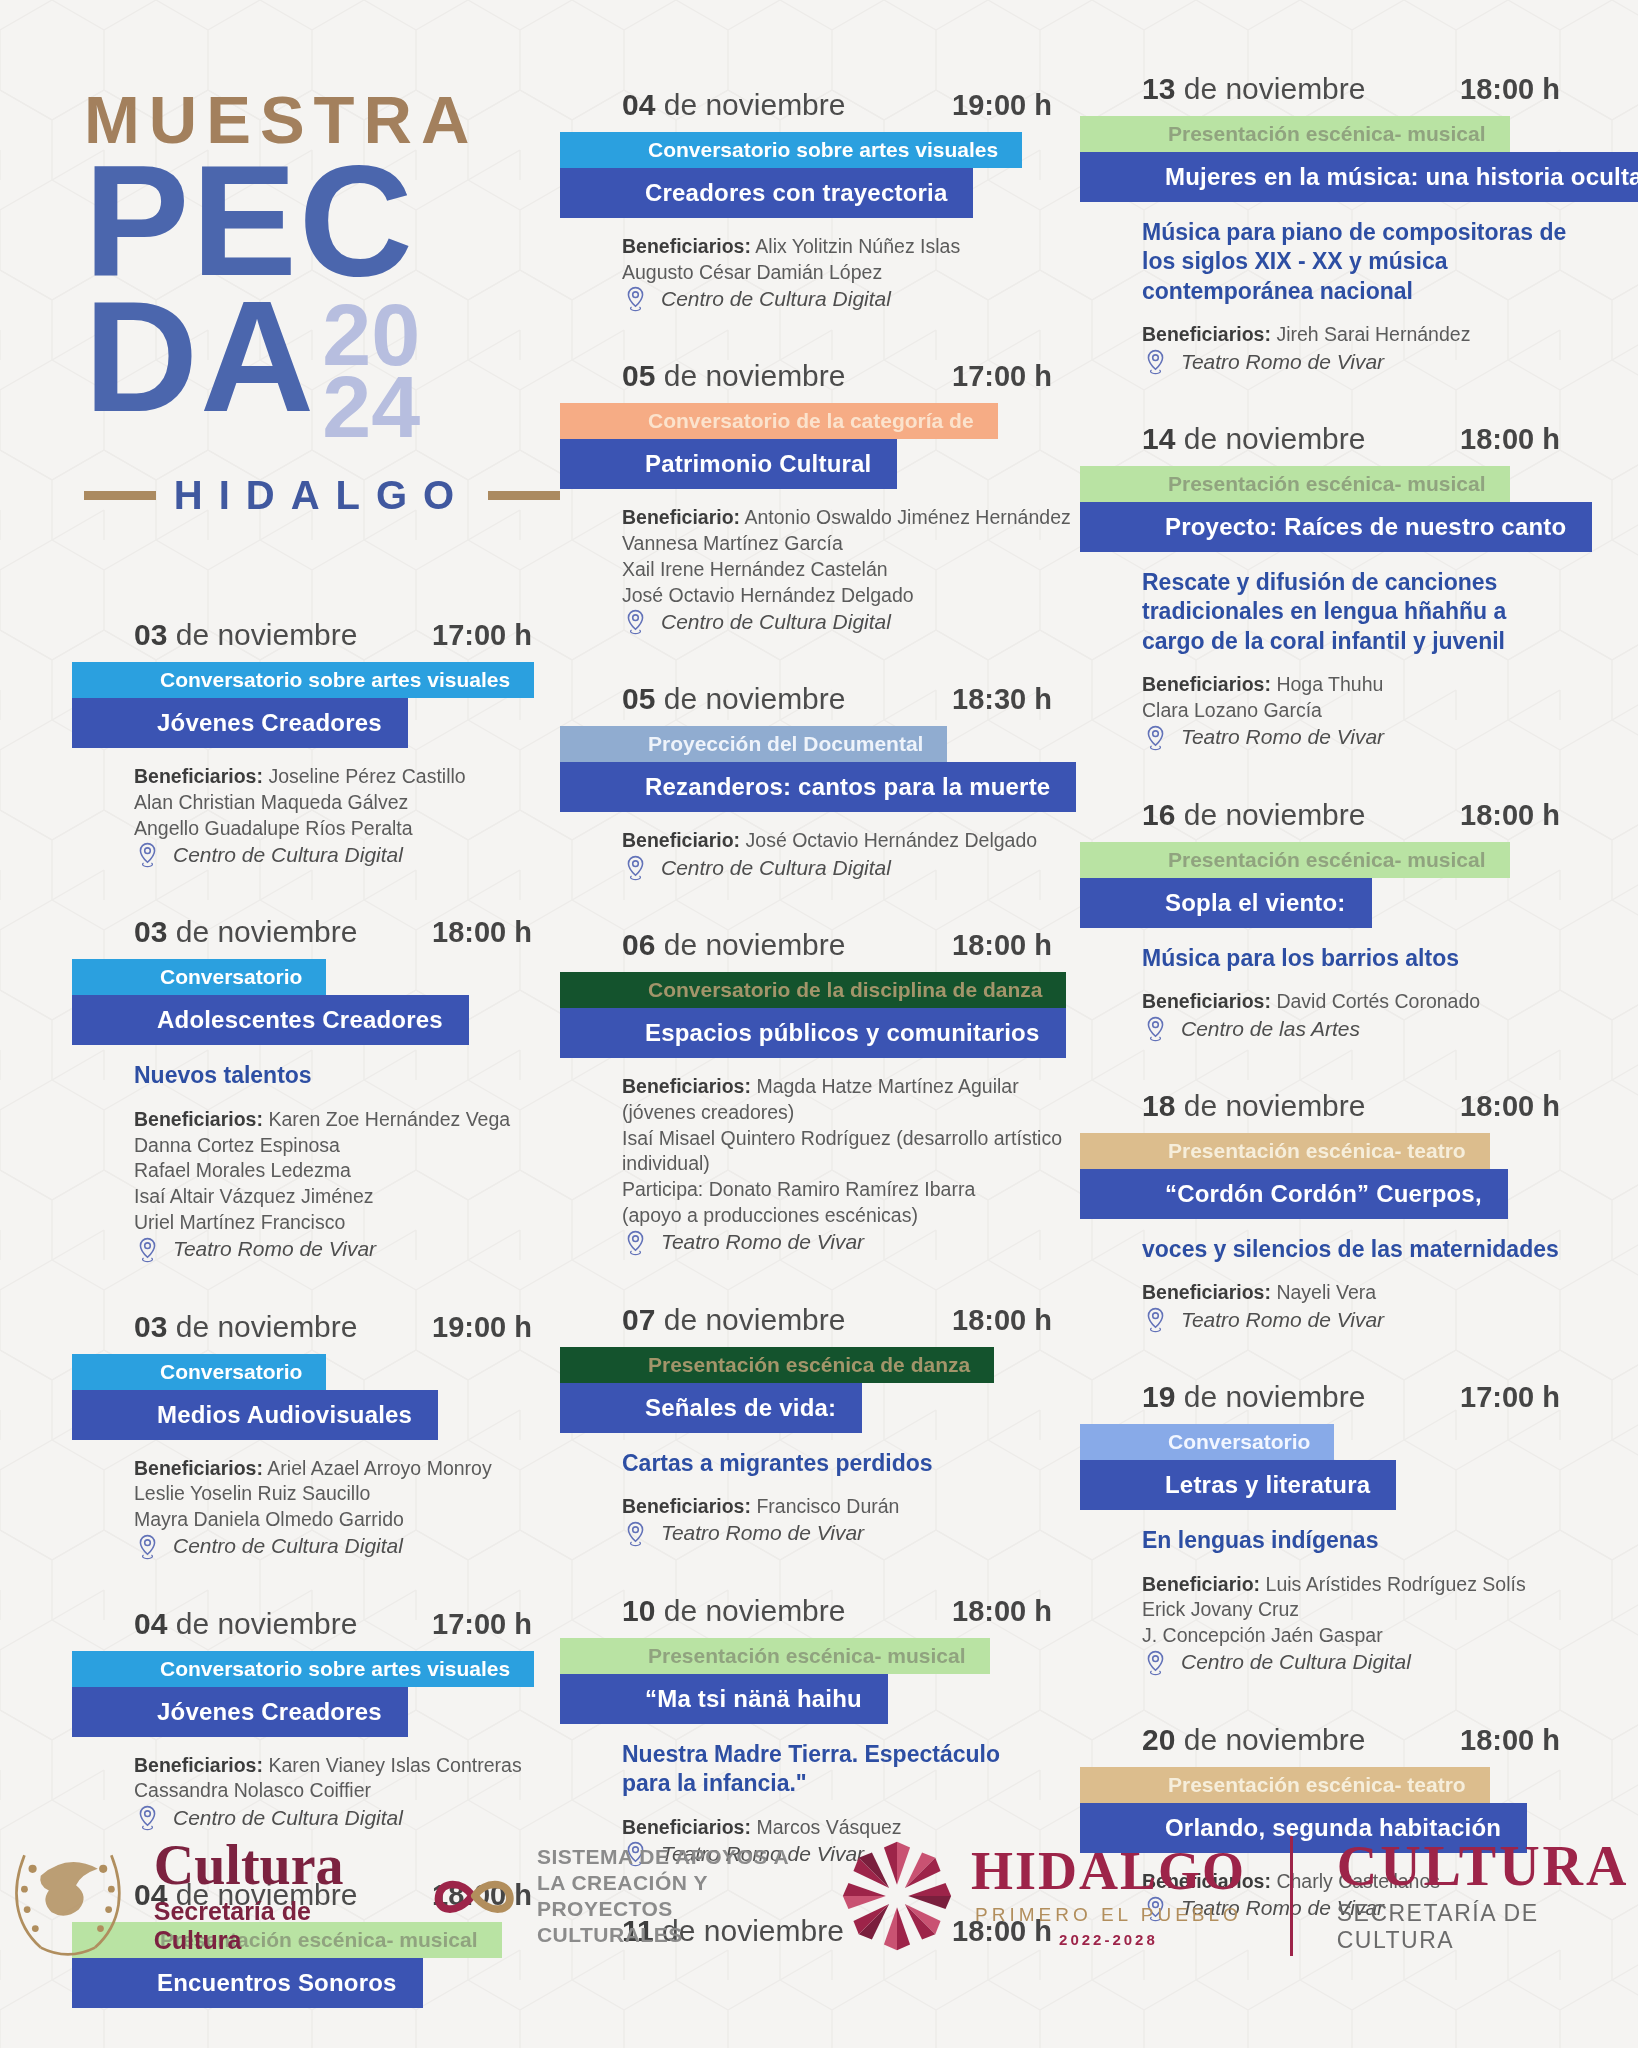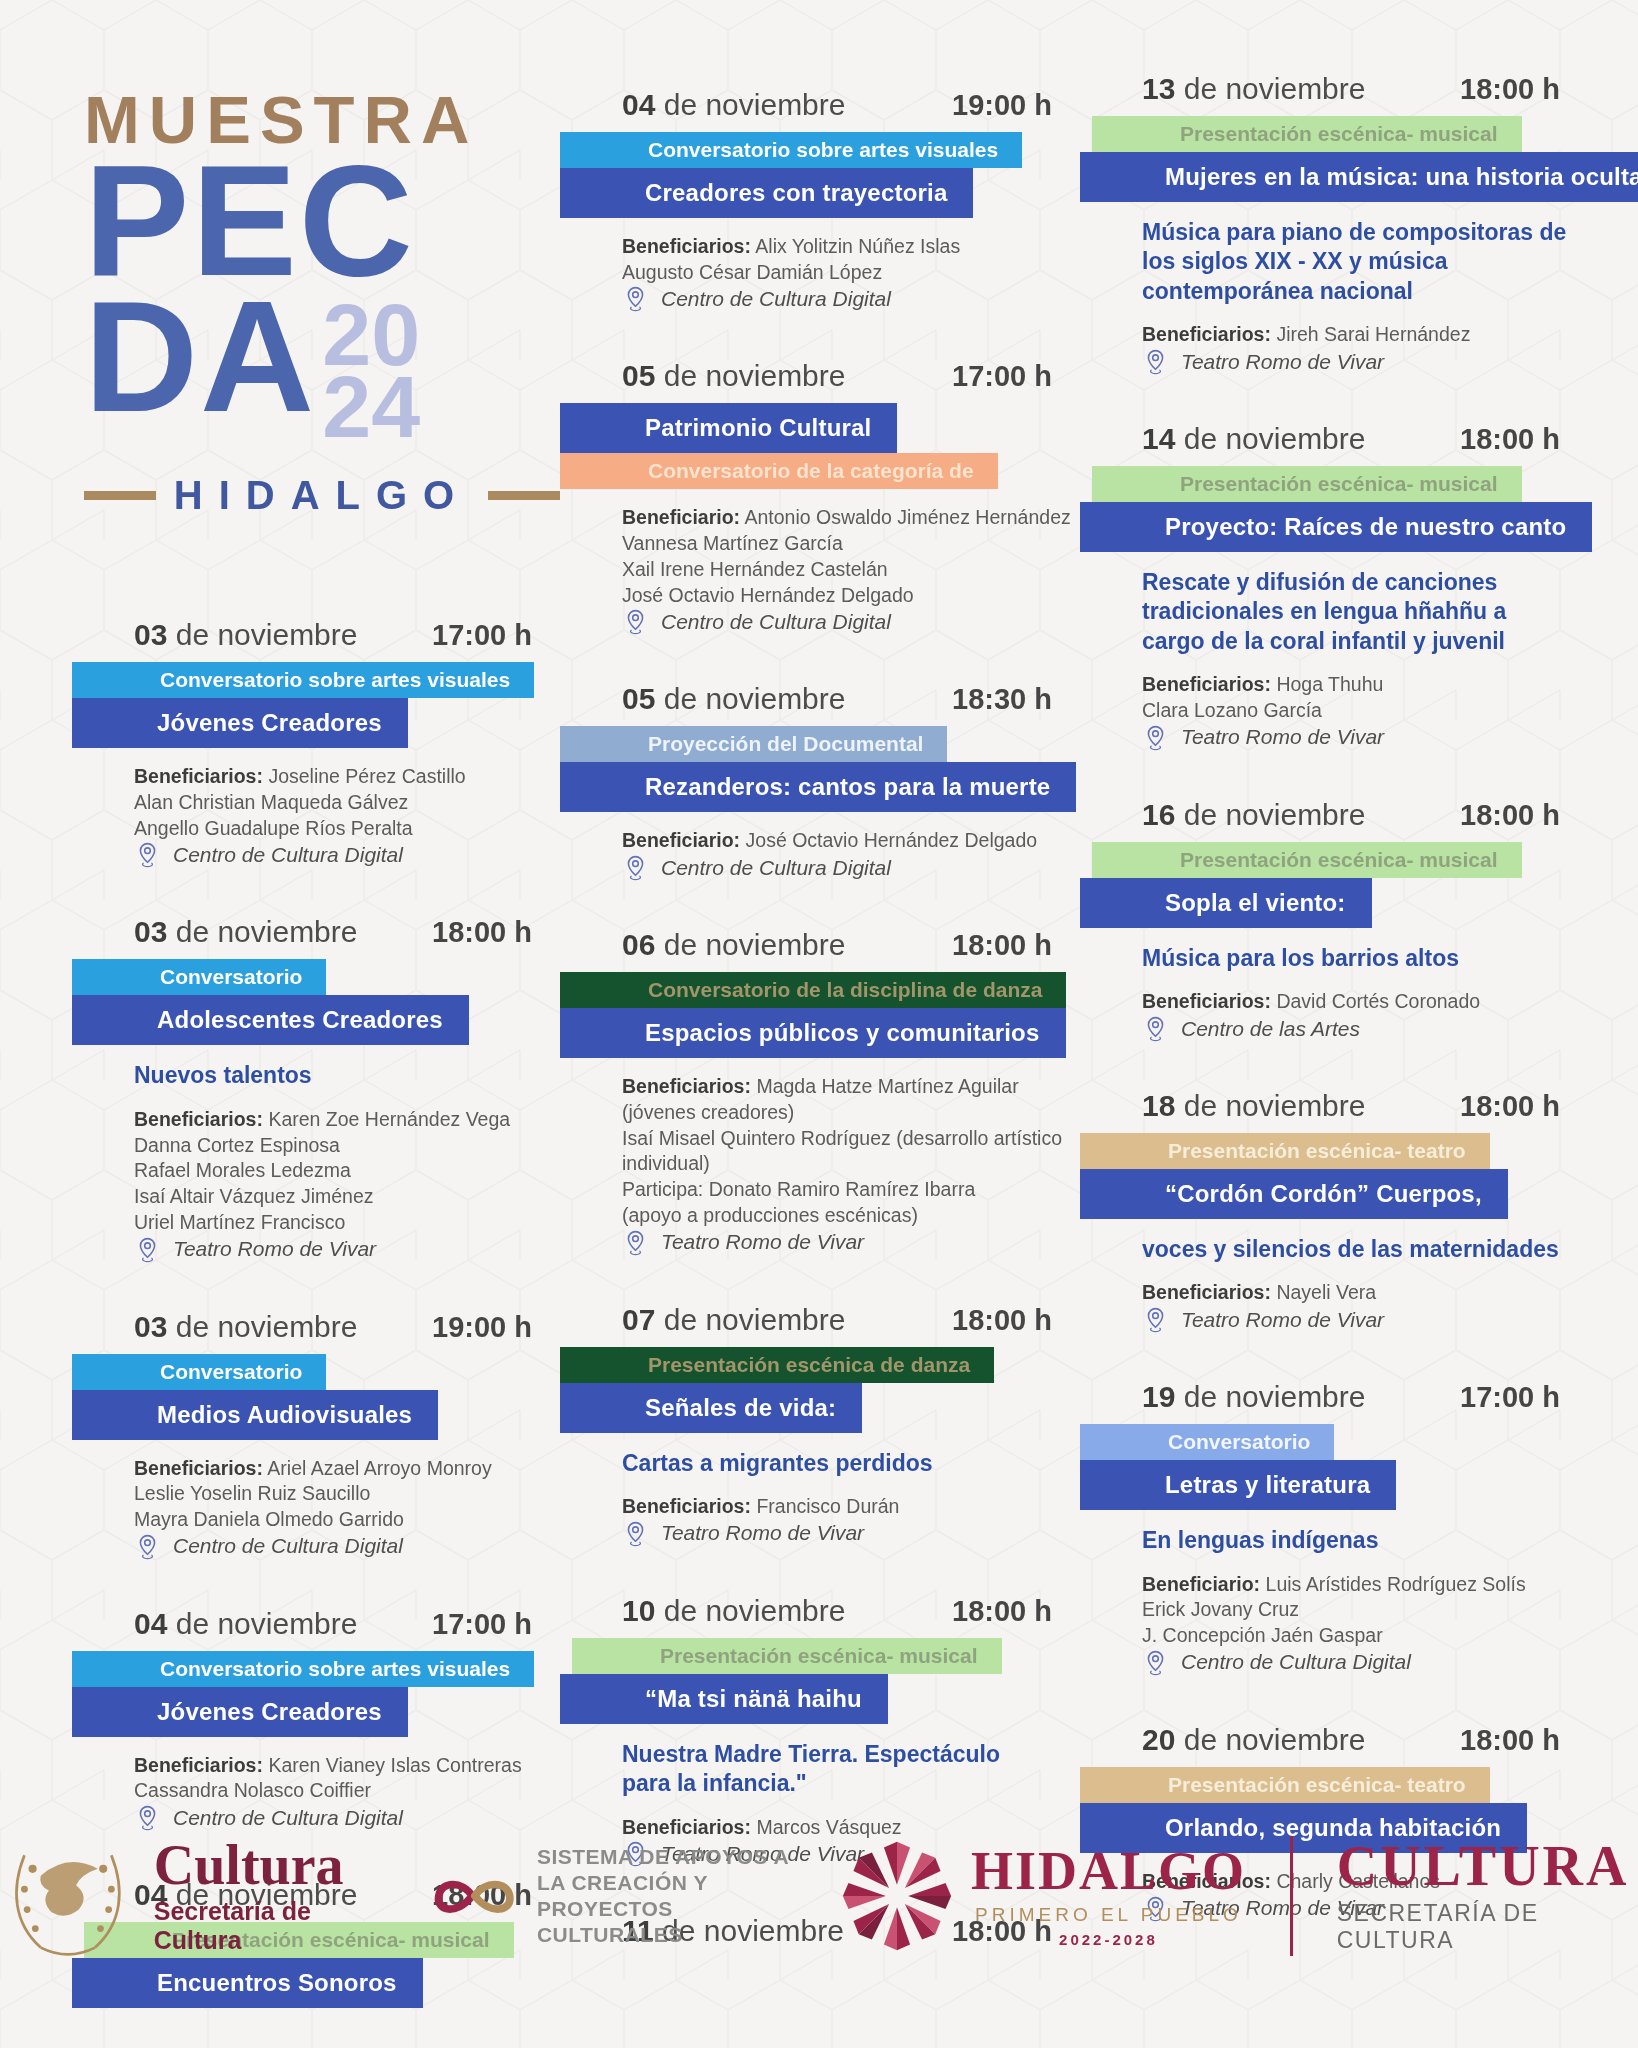--- a/index.html
+++ b/index.html
@@ -33,21 +33,21 @@
   .date{font-size:30px;color:#4c4c4c;}
   .date .day{font-weight:800;color:#3e3e3e;}
   .time{font-size:29px;font-weight:700;color:#454545;margin-right:28px;white-space:nowrap;}
   .band{margin-left:-62px;}
   .tag{display:inline-block;white-space:nowrap;font-size:21px;font-weight:700;padding:6px 24px 6px 88px;}
   .tag-blue{background:#2ba0df;color:#ffffff;}
   .tag-periwinkle{background:#88aae8;color:#f2f6ff;}
   .tag-salmon{background:#f6ac85;color:#fbe3cd;}
   .tag-steel{background:#90acd0;color:#eef3fa;}
   .tag-yellow{background:#14532d;color:#a3956a;}
-  .tag-green{background:#b9e3a3;color:#90a37f;margin-left:12px;}
+  .tag-green{background:#b9e3a3;color:#90a37f;}
   .tag-tan{background:#dcbd8d;color:#f6eedb;}
   .title{display:inline-block;white-space:nowrap;background:#3b54b3;color:#ffffff;font-size:24px;font-weight:800;padding:11px 26px 11px 85px;letter-spacing:0.2px;}
   .subtitle{margin-top:16px;font-size:23px;font-weight:700;color:#2d4ea3;line-height:1.28;max-width:430px;}
   .bens{margin:16px 0 0 0;font-size:19.5px;color:#5b5b5b;line-height:1.32;max-width:470px;}
   .bens-label{font-weight:800;color:#3c3c3c;}
   .venue{display:flex;align-items:center;gap:12px;}
   .pin{width:27px;height:27px;flex:0 0 auto;}
   .venue-name{font-size:21px;font-style:italic;color:#4e4e4e;}
 
   
@@ -226,22 +226,22 @@
       </svg>
       <span class="venue-name">Centro de Cultura Digital</span>
     </div>
   </section>
 
   <section class="event">
     <div class="event-head">
       <span class="date"><b class="day">05</b><span class="rest"> de noviembre</span></span>
       <span class="time">17:00 h</span>
     </div>
+    <div class="band"><span class="tag tag-salmon">Conversatorio de la categoría de</span></div>
     <div class="band"><span class="title">Patrimonio Cultural</span></div>
-    <div class="band"><span class="tag tag-salmon">Conversatorio de la categoría de</span></div>
 
     <p class="bens"><strong class="bens-label">Beneficiario:</strong><span class="bens-names"> Antonio Oswaldo Jiménez Hernández<br>Vannesa Martínez García<br>Xail Irene Hernández Castelán<br>José Octavio Hernández Delgado</span></p>
     <div class="venue">
       <svg class="pin" viewBox="0 0 24 26">
         <g fill="none" stroke="#6272b8" stroke-width="1.5">
           <path d="M12 2.5 a6.8 6.8 0 0 1 6.8 6.8 C18.8 14 12 20.5 12 20.5 S5.2 14 5.2 9.3 A6.8 6.8 0 0 1 12 2.5 Z"></path>
           <circle cx="12" cy="9.3" r="2.7"></circle>
           <path d="M8.2 21.2 c-1.5 1 -1.2 2.3 0.6 2.9 c2 0.7 4.4 0.7 6.4 0 c1.8 -0.6 2.1 -1.9 0.6 -2.9" stroke-width="1.2"></path>
         </g>
       </svg>

